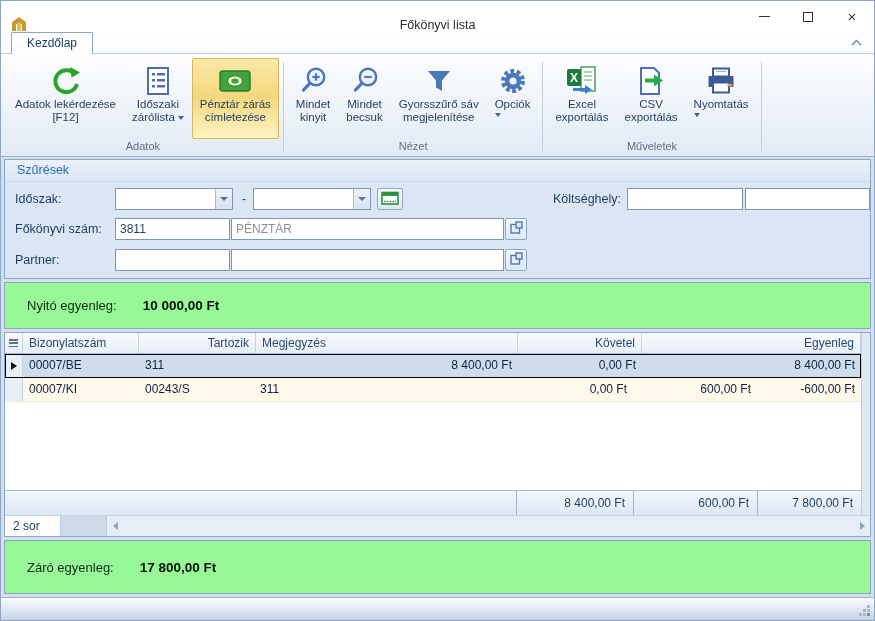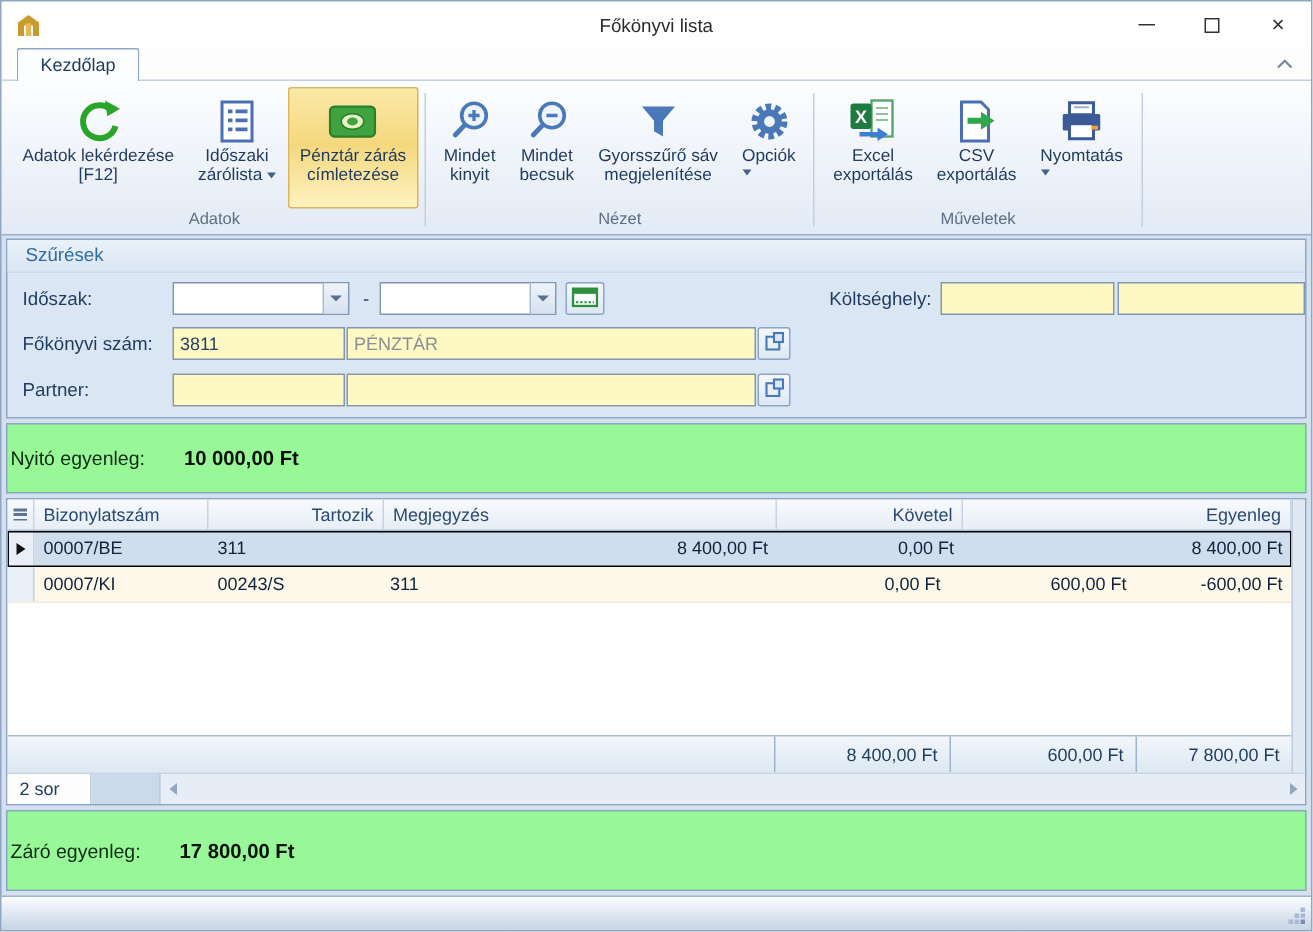--- a/index.html
+++ b/index.html
@@ -1,20 +1,20 @@
 <!DOCTYPE html>
 <html><head>
 <meta charset="utf-8">
 <style>
   html,body{margin:0;padding:0;background:#e4e4e4;font-family:"Liberation Sans",sans-serif;}
   *{box-sizing:border-box;}
   .window{width:875px;height:621px;background:#d5e0ee;border:1px solid #90a5c2;display:flex;flex-direction:column;overflow:hidden;font-size:12px;color:#1e3c5f;}
 
   
-  .titlebar{height:31px;flex:0 0 31px;background:#ffffff;position:relative;display:flex;align-items:center;}
+  .titlebar{height:31px;flex:0 0 31px;background:#ffffff;position:relative;display:flex;align-items:flex-end;}
   .app-icon{width:18px;height:16px;margin-left:9px;position:relative;}
   .app-icon svg{display:block;}
   .win-title{position:absolute;left:0;right:0;text-align:center;font-size:12.5px;color:#2b2b2b;pointer-events:none;}
   .win-controls{margin-left:auto;display:flex;height:100%;}
   .win-btn{width:44px;height:100%;display:flex;align-items:center;justify-content:center;color:#333;}
   .min-bar{width:11px;height:1px;background:#333;display:block;}
   .max-box{width:10px;height:10px;border:1px solid #333;display:block;}
   .close-x{font-size:15px;line-height:1;color:#333;}
 
   
@@ -32,33 +32,33 @@
   .rbtn .icon{height:34px;display:flex;align-items:center;justify-content:center;}
   .rbtn .lbl{font-size:11.5px;line-height:13px;text-align:center;color:#1f3a5f;white-space:nowrap;}
   .rbtn.highlighted{background:linear-gradient(#fbe9a8,#f4d87e 48%,#fdf2c0);border:1px solid #d9b55f;}
   .dd-arrow{display:inline-block;width:0;height:0;border-left:3.5px solid transparent;border-right:3.5px solid transparent;border-top:4px solid #44618a;vertical-align:middle;margin-left:3px;}
   .dd-arrow.below{margin:2px 0 0 0;display:block;}
 
   
   .filter-panel{margin:2px 3px 0;height:120px;flex:0 0 120px;border:1px solid #8ca6c6;background:#dbe6f4;position:relative;}
   .filter-title{height:22px;line-height:21px;padding-left:12px;color:#2c6da8;background:linear-gradient(#eaf1f9,#dbe6f4);border-bottom:1px solid #ccd9ea;font-size:12.5px;}
   .f-label{position:absolute;height:22px;line-height:22px;color:#1e3c5f;font-size:12.5px;}
-  .f-input{position:absolute;height:22px;border:1px solid #8096b3;background:#fef9c3;font-family:"Liberation Sans",sans-serif;font-size:12px;color:#1e3c5f;padding:0 4px;outline:none;}
+  .f-input{position:absolute;height:22px;border:1px solid #8096b3;background:#ffffff;font-family:"Liberation Sans",sans-serif;font-size:12px;color:#1e3c5f;padding:0 4px;outline:none;}
   .f-input.gray{color:#8a8f98;}
   .combo{position:absolute;height:22px;border:1px solid #8096b3;background:#fff;display:flex;}
   .combo .combo-text{flex:1;}
   .combo-arrow{width:17px;border-left:1px solid #a9bbd2;background:linear-gradient(#eef3fa,#d7e2f0);display:flex;align-items:center;justify-content:center;}
   .combo-arrow:before{content:"";width:0;height:0;border-left:4px solid transparent;border-right:4px solid transparent;border-top:4px solid #5a7290;}
   .sq-btn{position:absolute;height:22px;border:1px solid #8ca6c6;background:linear-gradient(#f5f8fc,#dde8f3);display:flex;align-items:center;justify-content:center;border-radius:2px;}
 
   
   .balance-bar{margin:3px 3px 0;border:1px solid #8ca6c6;background:#98f898;display:flex;align-items:center;}
   .balance-bar.open{height:47px;flex:0 0 47px;}
   .balance-bar.close{height:54px;flex:0 0 54px;}
-  .balance-label{margin-left:2px;font-size:13px;color:#0d2b12;}
+  .balance-label{margin-left:22px;font-size:13px;color:#0d2b12;}
   .balance-value{margin-left:26px;font-size:13.5px;font-weight:bold;color:#031007;}
 
   
   .grid-wrap{margin:3px 3px 0;border:1px solid #8ca6c6;background:#fff;flex:1;display:flex;flex-direction:column;position:relative;overflow:hidden;}
   .vscroll{position:absolute;top:0;right:0;bottom:21px;width:9px;background:#dfe8f3;border-left:1px solid #bfcde0;}
   .g-head{height:21px;flex:0 0 21px;display:flex;margin-right:9px;background:linear-gradient(#f8fafd,#e7eef7);border-bottom:1px solid #a9bcd3;}
   .gh{border-right:1px solid #c5d3e4;padding:0 6px;line-height:20px;color:#2a4a73;font-size:12px;overflow:hidden;white-space:nowrap;}
   .gh.num{text-align:right;}
   .c0{flex:0 0 18px;width:18px;padding:0;display:flex;align-items:center;justify-content:center;}
   .c1{flex:0 0 116px;width:116px;}

